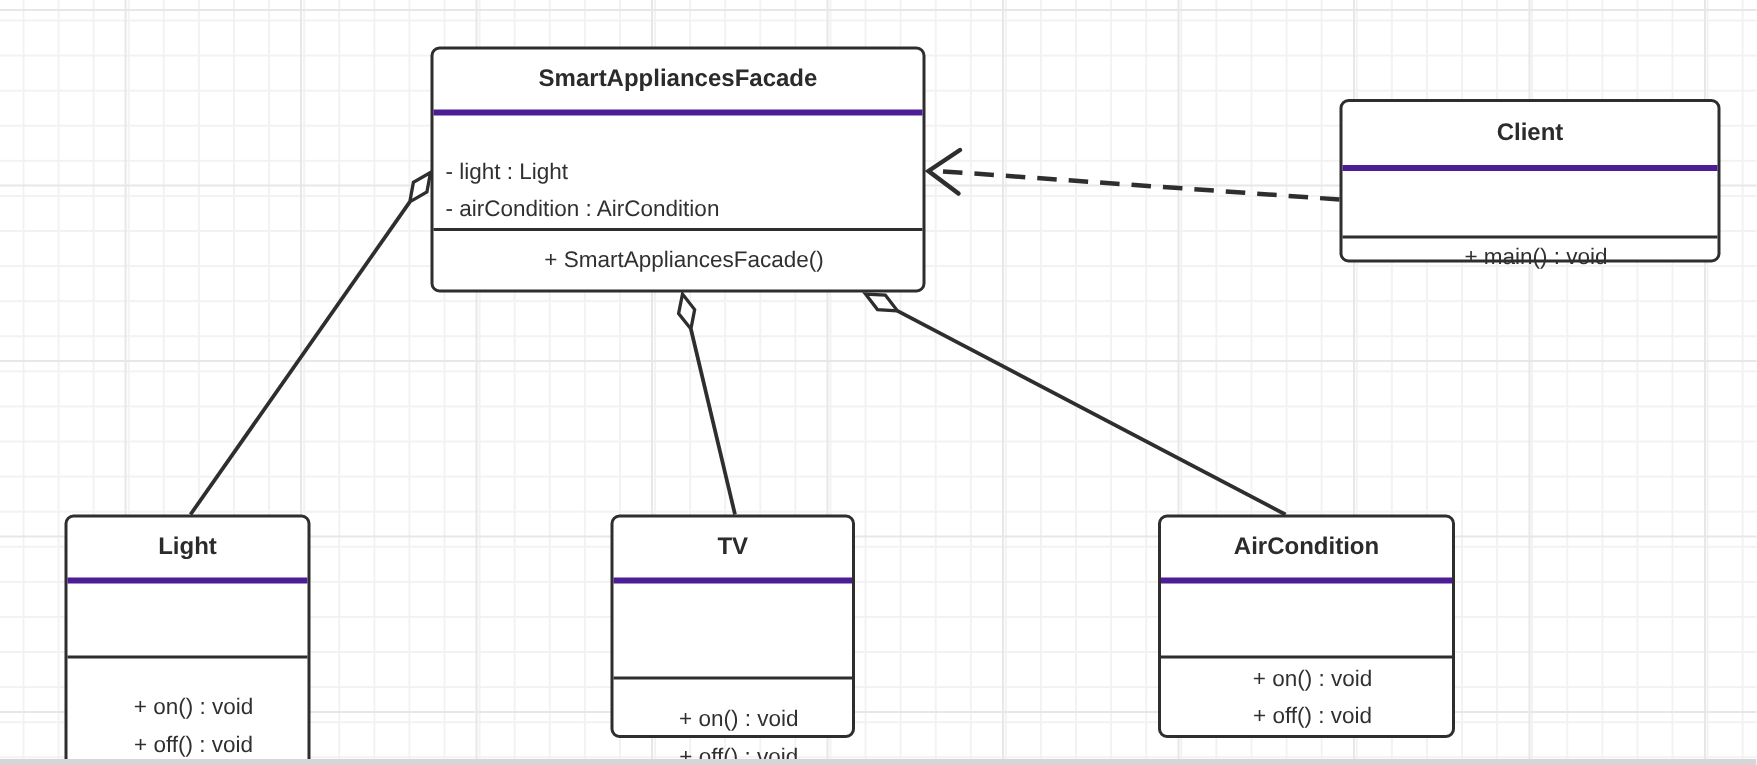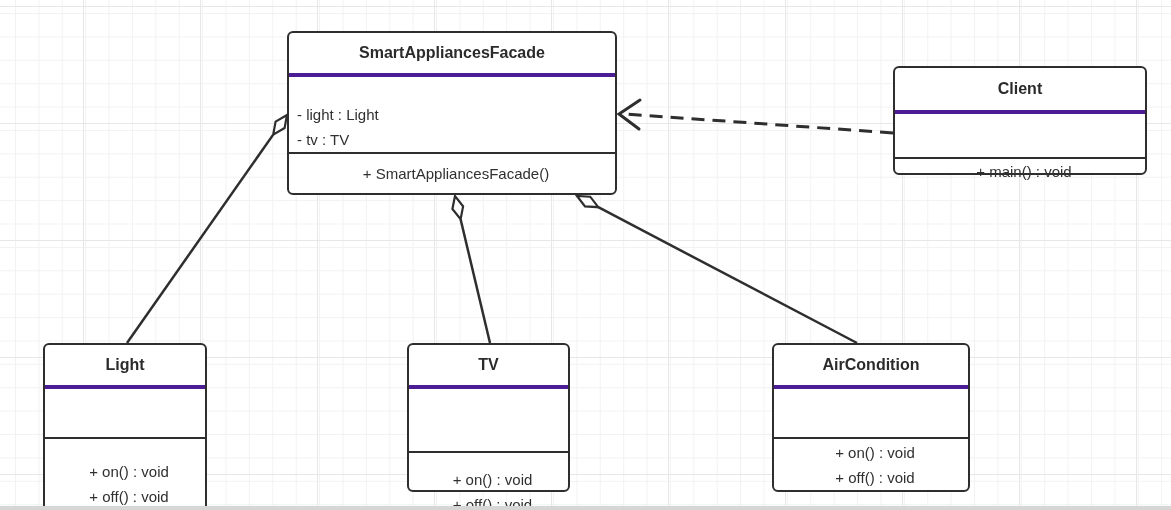--- a/index.html
+++ b/index.html
@@ -88,21 +88,21 @@
     <g>
       <line x1="893" y1="133" x2="625" y2="114" stroke="#2e2e2e" stroke-width="3" stroke-dasharray="13 8"></line>
       <polyline points="640,100 619,114 639,129" fill="none" stroke="#2e2e2e" stroke-width="3" stroke-linecap="round"></polyline>
     </g>
   </svg>
 
   <div class="uml-class" id="box-facade">
     <div class="uml-title">SmartAppliancesFacade</div>
     <div class="uml-attrs">
       <div class="member">- light : Light</div>
-      <div class="member">- tv : TV</div>
+      <div class="member">- airCondition : AirCondition</div>
     </div>
     <div class="uml-methods">
       <div class="member">+ SmartAppliancesFacade()</div>
     </div>
   </div>
 
   <div class="uml-class" id="box-client">
     <div class="uml-title">Client</div>
     <div class="uml-attrs"></div>
     <div class="uml-methods">

